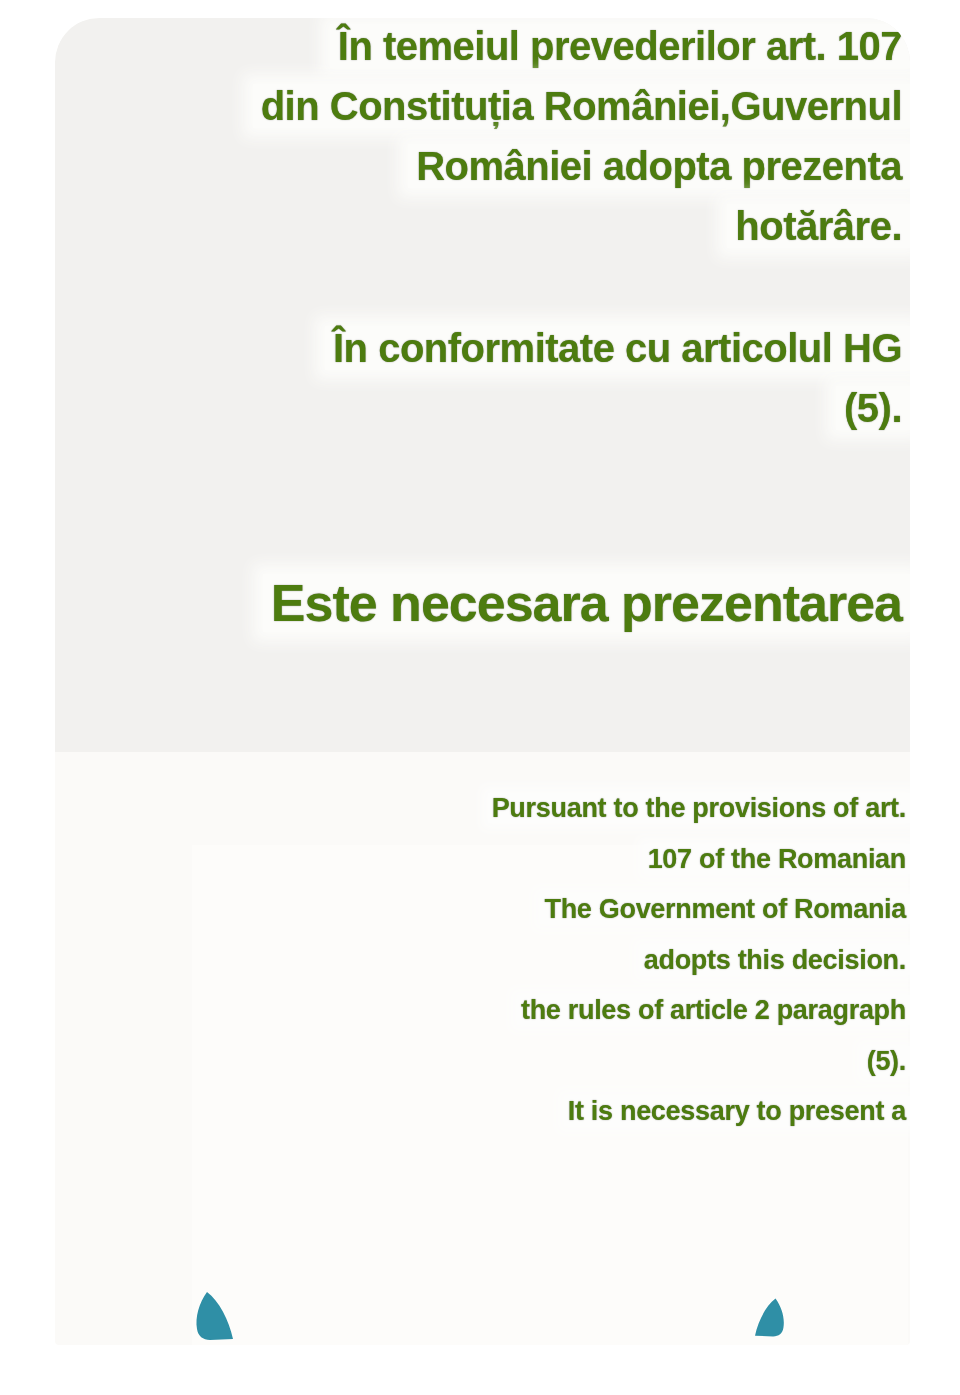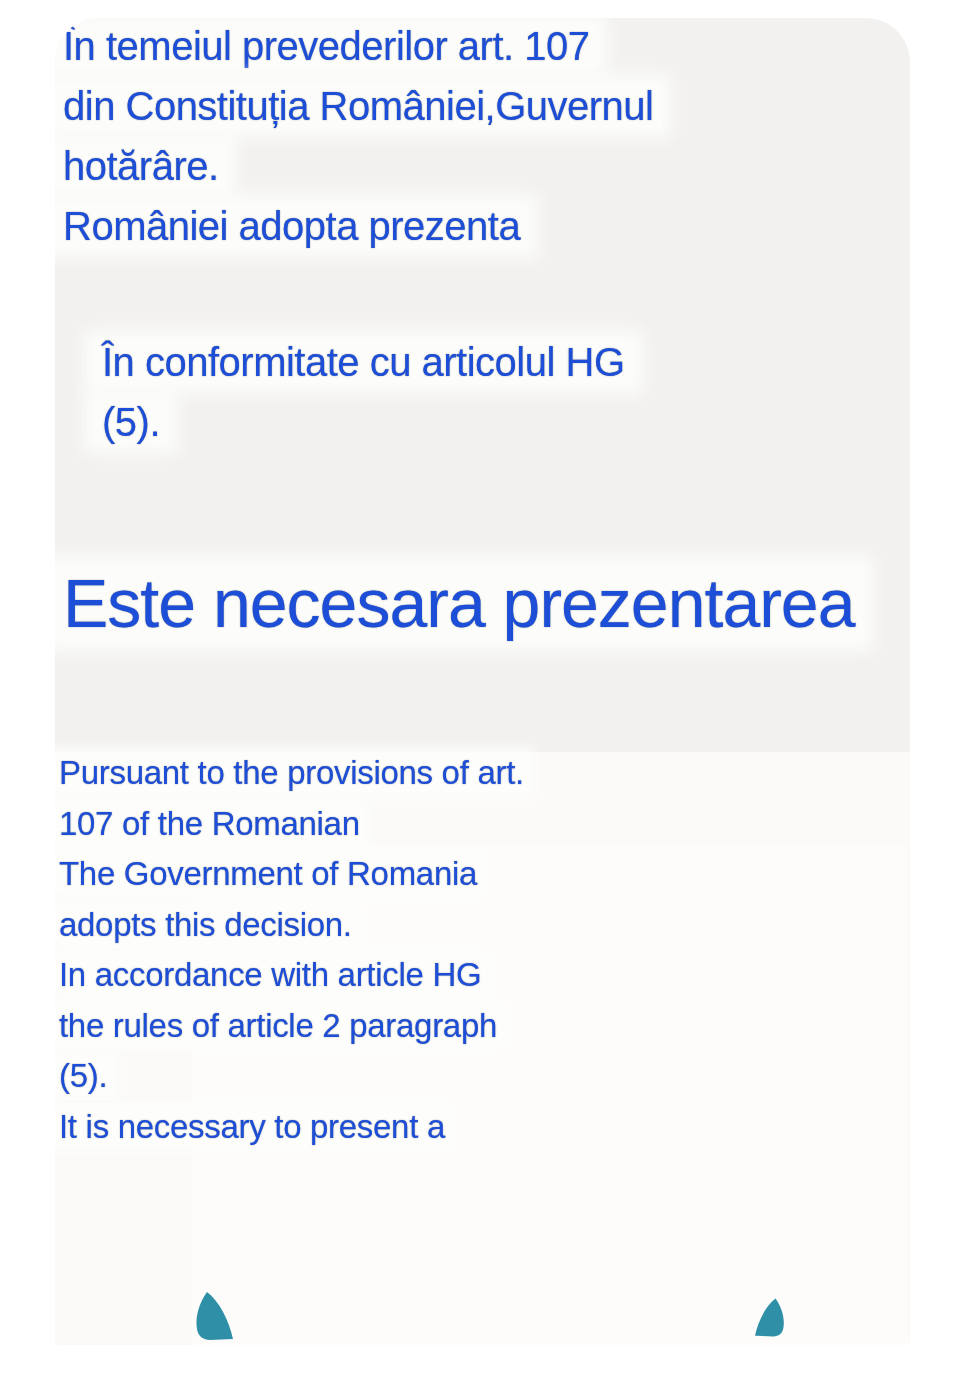--- a/index.html
+++ b/index.html
@@ -40,32 +40,32 @@
     top: 827px;
     width: 716px;
     height: 500px;
     background: #fdfcfa;
   }
 
   .para {
     position: absolute;
     left: 0;
     width: 100%;
-    text-align: left;
-    font-weight: normal;
-    color: #1d4ed8;
+    text-align: right;
+    font-weight: bold;
+    color: #4d7c0f;
     text-shadow: 0 0 1.3px rgba(27,27,27,0.55);
   }
   .para .line { display: block; }
 
   .ro-base { font-size: 40px; line-height: 60px; letter-spacing: -0.5px; }
   .ro1 { top: -2px; }
-  .ro2 { top: 314px; padding-left: 39px; }
-  .ro3 { top: 552px; font-size: 68px; line-height: 66px; letter-spacing: -1px; }
-  .en  { top: 730px; font-size: 33px; line-height: 50.5px; letter-spacing: -0.3px; }
+  .ro2 { top: 300px; padding-left: 39px; }
+  .ro3 { top: 552px; font-size: 52px; line-height: 66px; letter-spacing: -1px; }
+  .en  { top: 765px; font-size: 27px; line-height: 50.5px; letter-spacing: -0.3px; }
 
   
   .ro1 .line span, .ro2 .line span, .ro3 .line span {
     background: #fcfcfa;
     box-shadow: 0 0 14px 10px #fcfcfa;
     padding: 0 8px;
   }
   .en .line span {
     background: #fdfdfc;
     box-shadow: 0 0 10px 6px #fdfdfc;
@@ -80,39 +80,38 @@
 <body>
 
 <div class="content-image">
 
   <div class="top-card"></div>
   <div class="english-box"></div>
 
   <div class="para ro-base ro1">
     <div class="line"><span>În temeiul prevederilor art. 107</span></div>
     <div class="line"><span>din Constituția României,Guvernul</span></div>
+    <div class="line"><span>României adopta prezenta</span></div>
     <div class="line"><span>hotărâre.</span></div>
-    <div class="line"><span>României adopta prezenta</span></div>
   </div>
 
   <div class="para ro-base ro2">
     <div class="line"><span>În conformitate cu articolul HG</span></div>
     <div class="line"><span>(5).</span></div>
   </div>
 
   <div class="para ro3">
     <div class="line"><span>Este necesara prezentarea</span></div>
   </div>
 
   <div class="para en">
     <div class="line"><span>Pursuant to the provisions of art.</span></div>
     <div class="line"><span>107 of the Romanian</span></div>
     <div class="line"><span>The Government of Romania</span></div>
     <div class="line"><span>adopts this decision.</span></div>
-    <div class="line"><span>In accordance with article HG</span></div>
     <div class="line"><span>the rules of article 2 paragraph</span></div>
     <div class="line"><span>(5).</span></div>
     <div class="line"><span>It is necessary to present a</span></div>
   </div>
 
   <svg class="leaf leaf-left" width="38" height="48" viewBox="0 0 38 48">
     <path d="M12 0 C4 11 0 25 2 37 C3 44 8 48 15 48 L38 47 C34 28 24 9 12 0 Z" fill="#2f8fa6"></path>
   </svg>
 
   <svg class="leaf leaf-right" width="30" height="45" viewBox="0 0 38 48">

